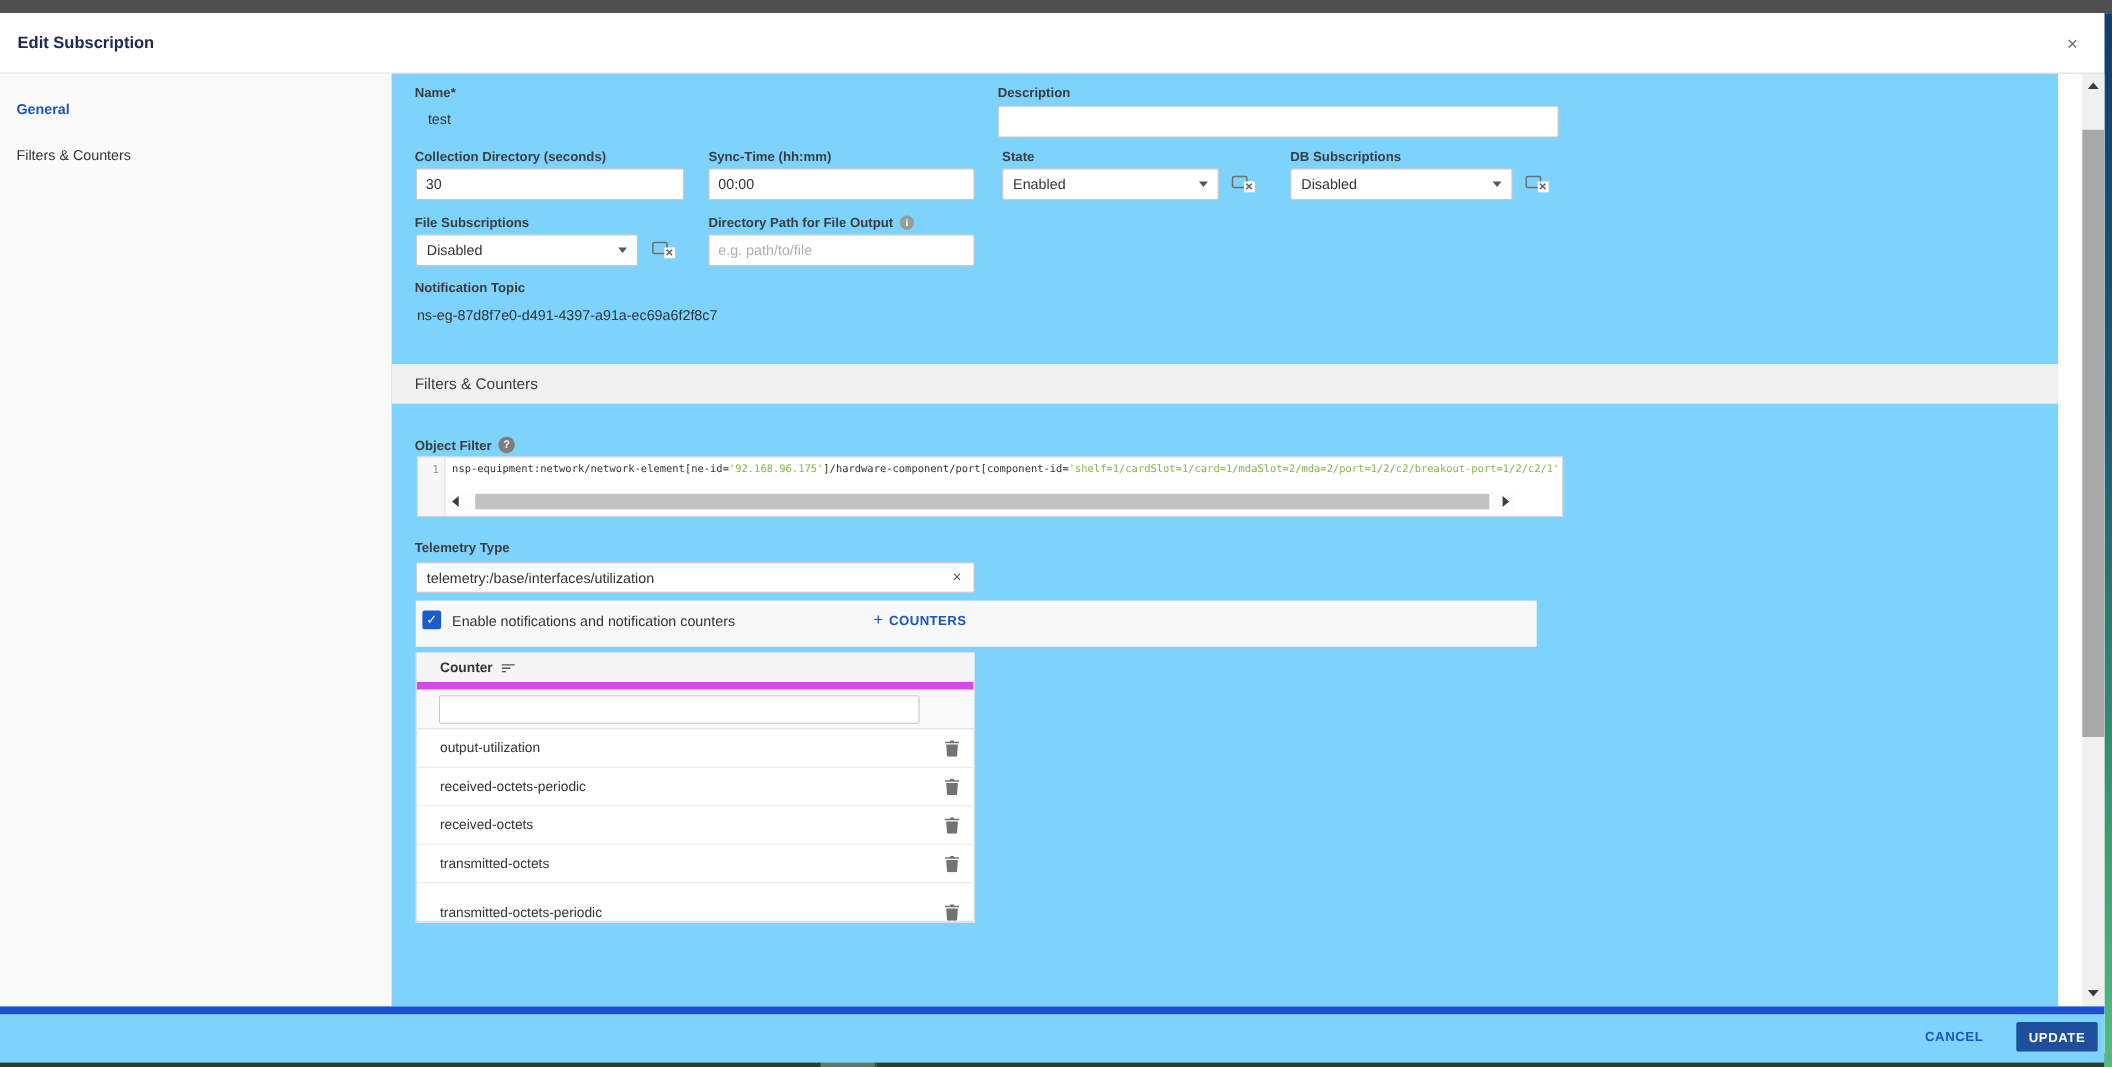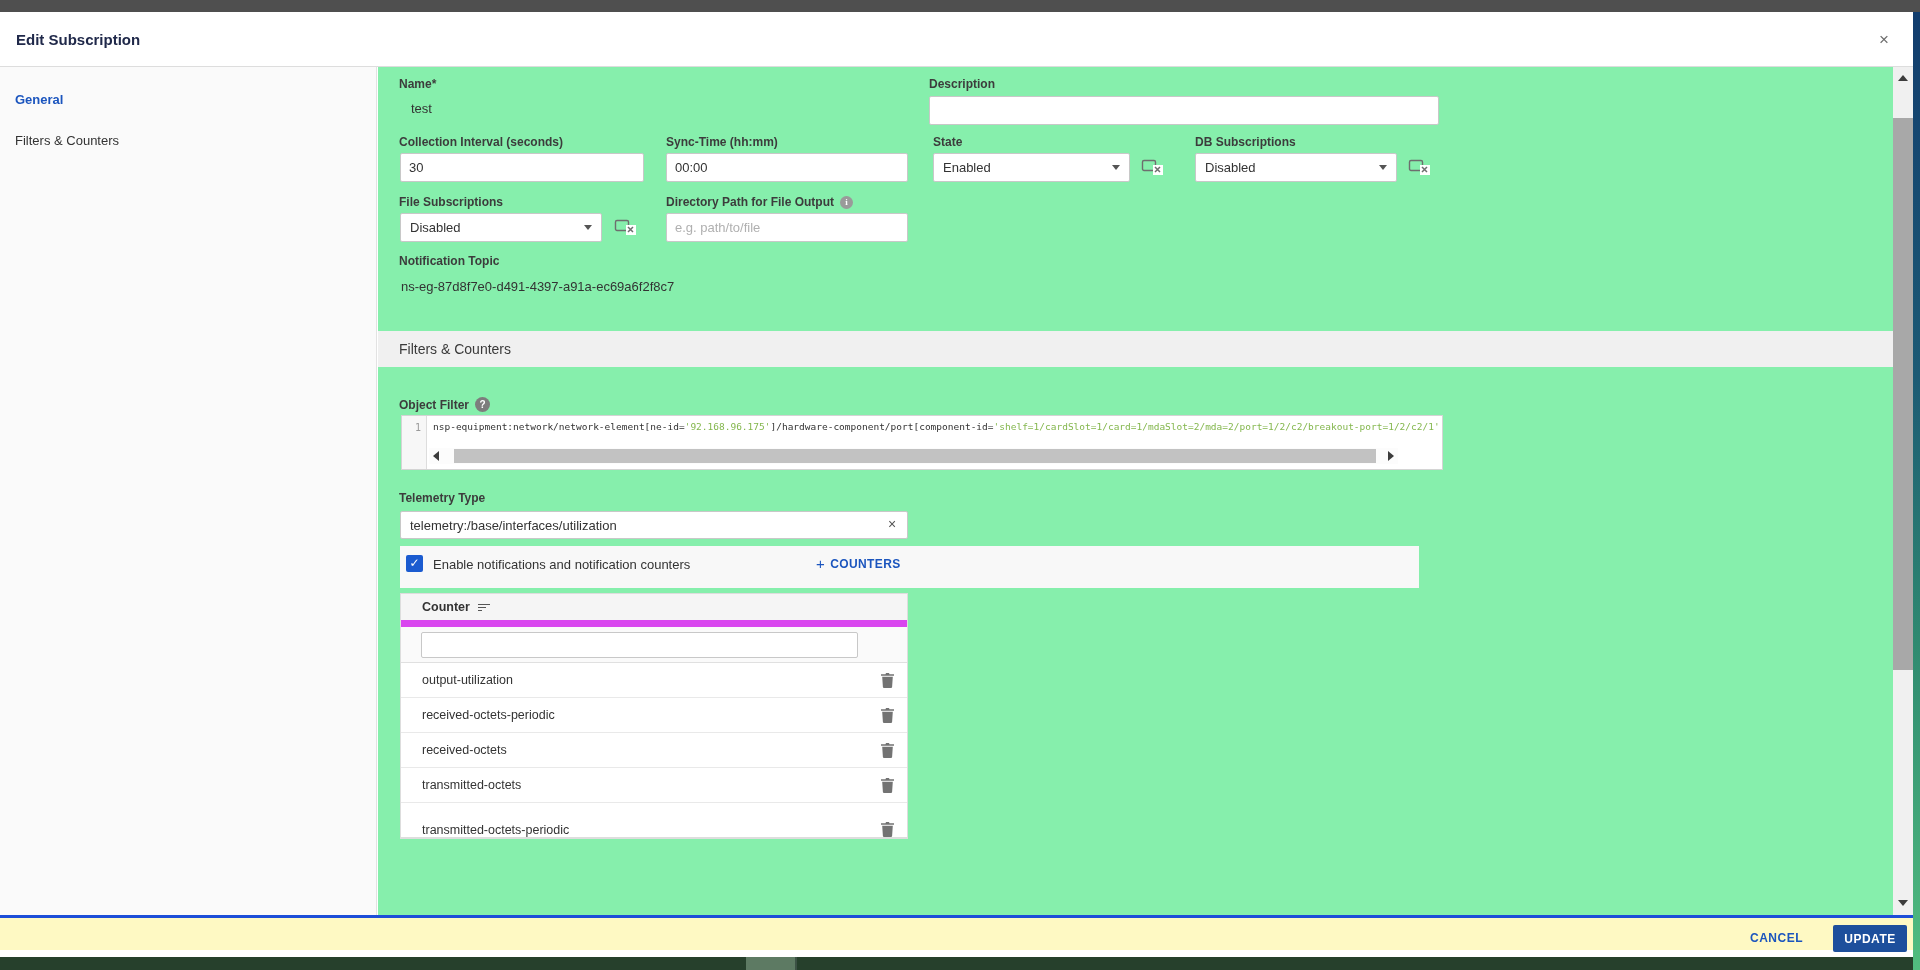--- a/index.html
+++ b/index.html
@@ -21,21 +21,21 @@
   .close-btn { position:absolute; right:18px; top:17px; width:22px; height:22px; font-size:17px; line-height:22px;
                text-align:center; color:#6e6e6e; cursor:pointer; }
 
   .modal-body { position:relative; height:848px; }
   .sidebar { position:absolute; left:0; top:0; width:377px; height:100%; background:#fafafa; border-right:1px solid #e2e2e2; }
   .side-item { position:absolute; left:15px; font-size:13px; color:#333; cursor:pointer; }
   .side-item.active { color:#1b55be; font-weight:bold; }
   .side-item.i0 { top:25px; }
   .side-item.i1 { top:66px; }
 
-  .content { position:absolute; left:378px; top:0; width:1515px; height:100%; background:#86efac; overflow:hidden; }
+  .content { position:absolute; left:356px; top:0; width:1515px; height:100%; background:#7dd3fc; overflow:hidden; }
 
   
   .lbl { position:absolute; font-size:12px; font-weight:bold; color:#3c3c3c; white-space:nowrap; display:flex; align-items:center; gap:6px; }
   .ro-value { position:absolute; font-size:13px; color:#333; white-space:nowrap; }
   .tinput { position:absolute; border:1px solid #c8c8c8; border-radius:2px; background:#fff; font-family:inherit;
             font-size:13px; color:#333; padding:0 8px; height:29px; outline:none; }
   .tinput::placeholder { color:#b0b0b0; }
   .selectbox { position:absolute; height:29px; border:1px solid #c8c8c8; border-radius:2px; background:#fff;
                display:flex; align-items:center; justify-content:space-between; padding:0 9px; cursor:pointer; }
   .selectbox .sel-text { font-size:13px; color:#333; }
@@ -93,21 +93,21 @@
   .ct-row .rt { font-size:12.5px; color:#333; }
   .trash { width:13px; height:15px; cursor:pointer; flex:none; }
 
   
   .vscroll { position:absolute; left:1893px; top:0; width:20px; height:100%; background:#f0f0f0; }
   .vs-up   { position:absolute; left:5px; top:8px; width:0; height:0; border-left:5px solid transparent; border-right:5px solid transparent; border-bottom:6px solid #3c3c3c; }
   .vs-down { position:absolute; left:5px; bottom:9px; width:0; height:0; border-left:5px solid transparent; border-right:5px solid transparent; border-top:6px solid #3c3c3c; }
   .vs-thumb{ position:absolute; left:0; top:51px; width:20px; height:552px; background:#a8a8a8; }
 
   
-  .modal-footer { position:relative; height:35px; border-top:3px solid #1d4ed8; background:#fef9c3; }
+  .modal-footer { position:relative; height:51px; border-top:7px solid #1d4ed8; background:#7dd3fc; }
   .cancel-btn { position:absolute; right:110px; top:13px; font-size:12px; font-weight:bold; color:#1b55be;
                 letter-spacing:.5px; cursor:pointer; }
   .update-btn { position:absolute; right:6px; top:7px; width:74px; height:27px; background:#1d4f9c; color:#fff;
                 font-size:12px; font-weight:bold; letter-spacing:.5px; border:none; border-radius:2px; cursor:pointer; }
 
   svg { display:block; }
 </style>
 </head>
 <body>
 
@@ -134,21 +134,21 @@
       </div>
 
       <div class="content">
 
         <div class="lbl" style="left:21px; top:10px;">Name*</div>
         <div class="ro-value" style="left:33px; top:34px;">test</div>
 
         <div class="lbl" style="left:551px; top:10px;">Description</div>
         <input class="tinput" style="left: 551px; top: 29px; width: 510px;" value="">
 
-        <div class="lbl" style="left:21px; top:68px;">Collection Interval (seconds)</div>
+        <div class="lbl" style="left:21px; top:68px;">Collection Directory (seconds)</div>
         <input class="tinput" style="left: 22px; top: 86px; width: 244px;" value="30">
 
         <div class="lbl" style="left:288px; top:68px;">Sync-Time (hh:mm)</div>
         <input class="tinput" style="left: 288px; top: 86px; width: 242px;" value="00:00">
 
         <div class="lbl" style="left:555px; top:68px;">State</div>
         <div class="selectbox" style="left:555px; top:86px; width:197px;">
           <span class="sel-text">Enabled</span>
           <span class="caret-down"></span>
         </div>

